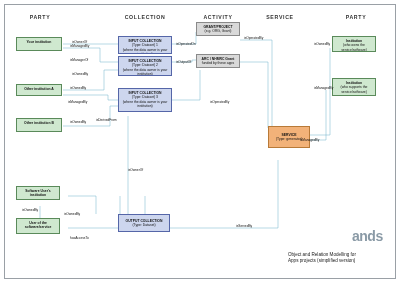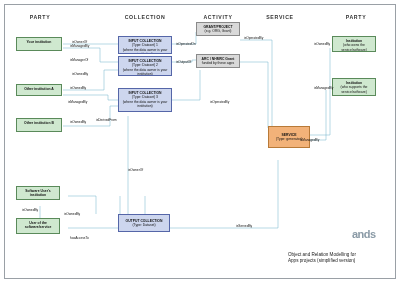--- a/index.html
+++ b/index.html
@@ -30,21 +30,21 @@
   .orange{background:#f2b279;border-color:#b87a38;}
   .center{text-align:center;}
   .lbl{
     position:absolute;font-size:3.2px;color:#111;white-space:nowrap;
     background:transparent;
   }
   .credit{
     position:absolute;font-size:4.6px;line-height:1.35;color:#222;
   }
   .logo{
-    position:absolute;font-size:11px;color:#8a9aa6;font-weight:bold;
+    position:absolute;font-size:14px;color:#8a9aa6;font-weight:bold;
     letter-spacing:-.5px;
   }
   svg{position:absolute;left:0;top:0;width:400px;height:283px;overflow:visible;}
   .ln{stroke:#6fb0c9;stroke-width:.5;fill:none;}
 </style>
 </head>
 <body>
 
 <div id="canvas">
 

